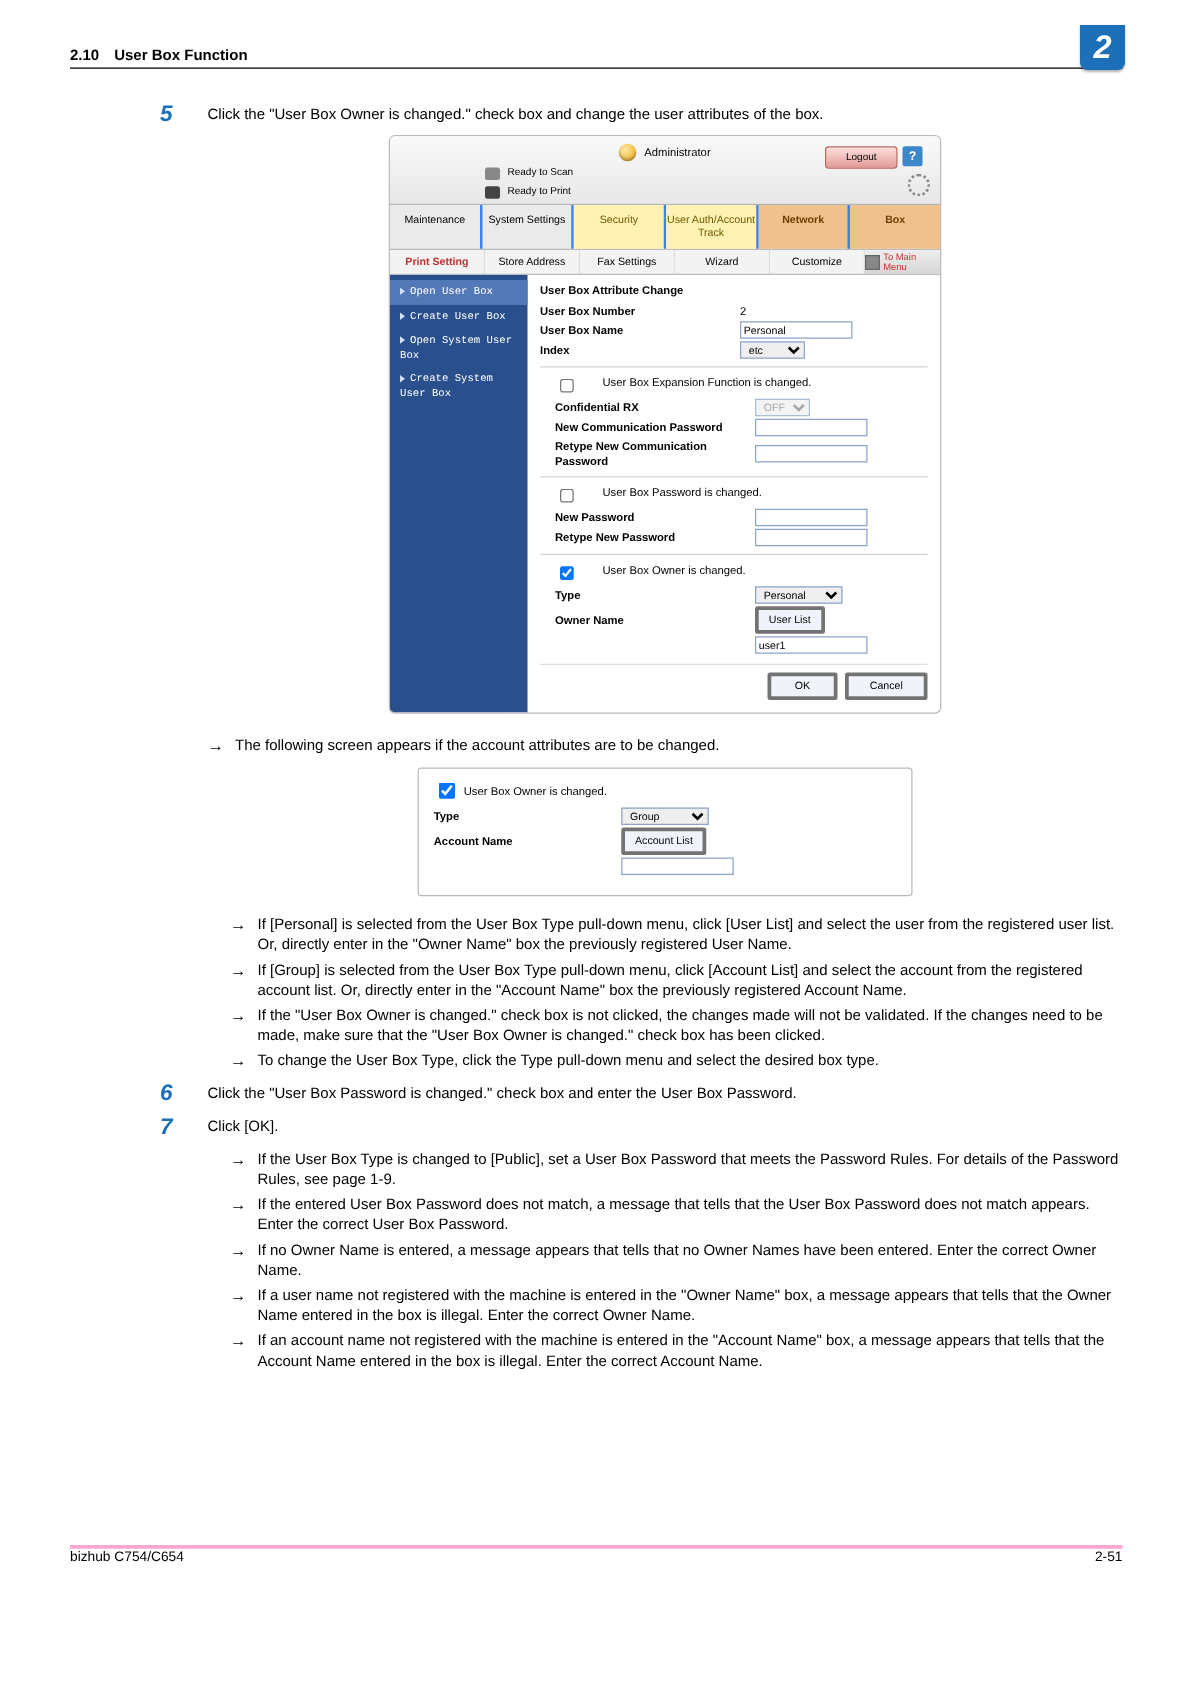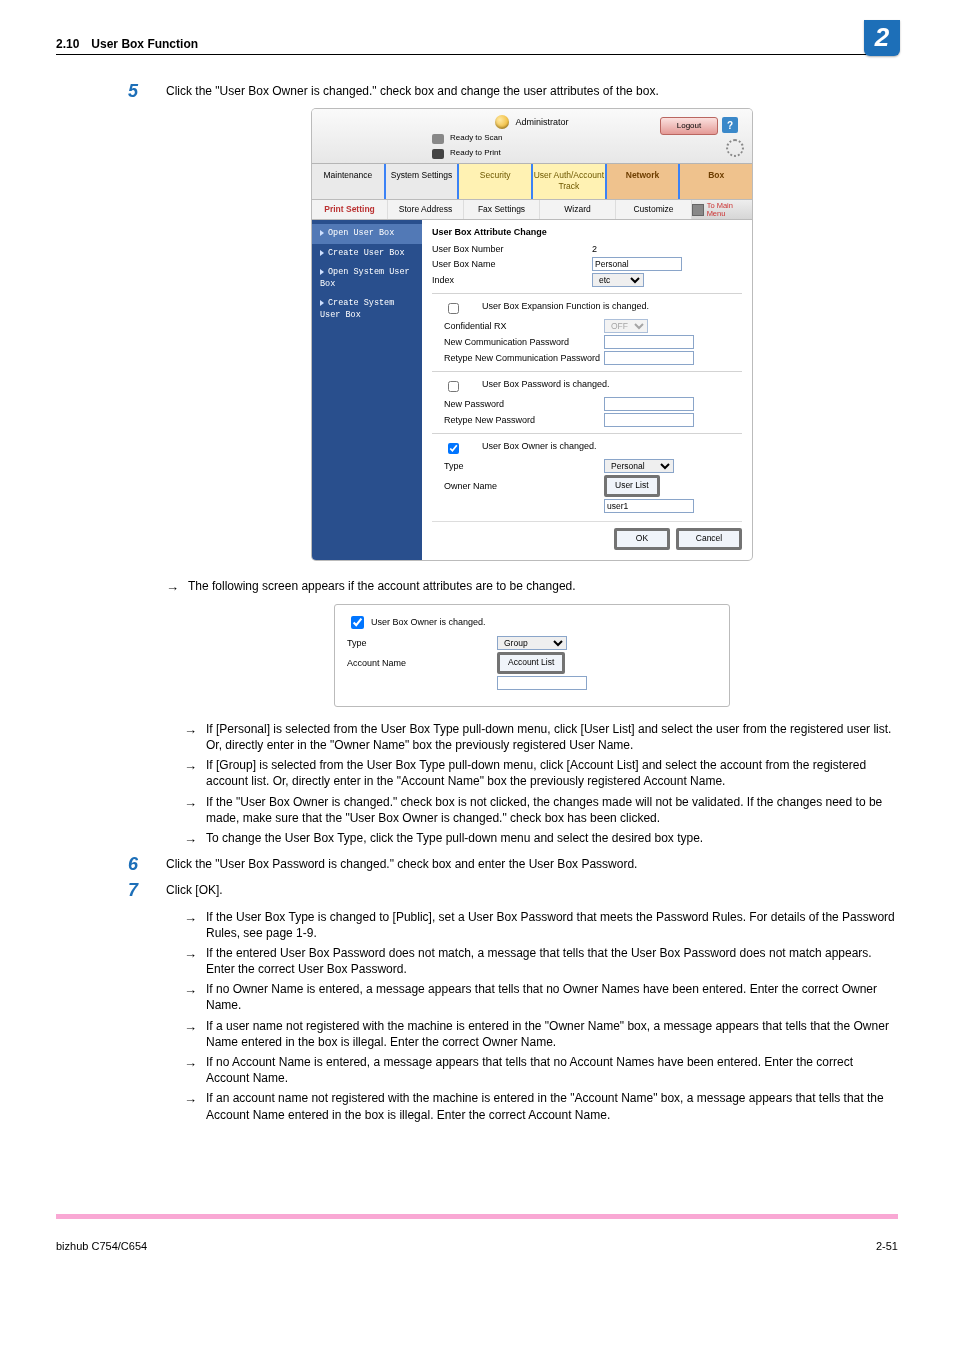--- a/index.html
+++ b/index.html
@@ -55,23 +55,23 @@
   .arrow-list { list-style: none; padding-left: 0; margin: 6px 0 10px 18px; }
   .arrow-list li { position: relative; padding-left: 22px; margin: 4px 0; }
   .arrow-list li::before {
     content: "→";
     position: absolute; left: 0; top: 0;
     font-size: 13px;
   }
   .footer {
     position: absolute;
     bottom: 26px; left: 56px; right: 56px;
-    border-top: 5px solid #f9a8d4;
+    border-top: 3px solid #f9a8d4;
     display: flex; justify-content: space-between;
-    font-size: 11px; padding-top: 20px;
+    font-size: 11px; padding-top: 0;
   }
 
   
   .admin-card {
     width: 440px; margin: 10px auto 18px auto;
     font-size: 9px;
     border-radius: 4px;
     overflow: hidden;
     box-shadow: 0 0 0 1px #bbb;
     background: #fff;
@@ -95,21 +95,21 @@
     display: flex; align-items: center; justify-content: center;
   }
   .help-badge {
     position: absolute; right: 6px; top: 2px;
     width: 16px; height: 16px;
     background: #3a88c9; color: #fff;
     border-radius: 2px;
     display: flex; align-items: center; justify-content: center;
     font-weight: bold; font-size: 10px;
   }
-  .status-line { display: flex; align-items: center; gap: 6px; margin-left: 112px; font-size: 8px; }
+  .status-line { display: flex; align-items: center; gap: 6px; margin-left: 68px; font-size: 8px; }
   .status-line .ico { width: 12px; height: 10px; background: #888; border-radius: 2px; }
   .status-line .ico.printer { background: #444; }
   .admin-gear { position: absolute; right: 8px; bottom: 6px; width: 14px; height: 14px; border: 2px dotted #888; border-radius: 50%; }
 
   .tabs-row {
     display: flex; background: #eaeaea; border-bottom: 1px solid #bbb;
   }
   .tabs-row .tab {
     flex: 1; text-align: center; padding: 6px 0;
     border-right: 2px solid #3b82f6;
@@ -142,21 +142,21 @@
     padding: 4px 0;
     font-size: 8.5px;
     font-family: Liberation Mono, monospace;
   }
   .sidebar .sitem { padding: 4px 8px; }
   .sidebar .sitem.active { background: #5279b6; }
   .sidebar .sitem .tri { display: inline-block; width:0;height:0;border-top:3px solid transparent;border-bottom:3px solid transparent;border-left:4px solid #cfe0ff;margin-right:4px; vertical-align: middle;}
   .mainpane { flex: 1; padding: 6px 10px 10px 10px; }
   .mainpane .mp-title { font-weight: bold; font-size: 9px; margin-bottom: 4px; }
   .lblrow { display: flex; align-items: center; margin: 2px 0; }
-  .lblrow .lbl { width: 160px; }
+  .lblrow .lbl { width: 160px; font-weight: bold; }
   .lblrow .val { }
   input.mini, select.mini {
     height: 14px; font-size: 8.5px; border: 1px solid #8aa5c9;
     padding: 0 2px; box-sizing: border-box;
   }
   .group {
     border-top: 1px solid #d3d3d3;
     margin-top: 6px; padding-top: 6px; padding-left: 12px;
   }
   .group .ghead { display: flex; align-items: flex-start; gap: 20px; margin-bottom: 2px; }
@@ -359,21 +359,20 @@
     <div class="step" style="margin-top:10px;">
       <div class="step-num">7</div>
       <div>Click [OK].</div>
     </div>
 
     <ul class="arrow-list">
       <li>If the User Box Type is changed to [Public], set a User Box Password that meets the Password Rules. For details of the Password Rules, see page 1-9.</li>
       <li>If the entered User Box Password does not match, a message that tells that the User Box Password does not match appears. Enter the correct User Box Password.</li>
       <li>If no Owner Name is entered, a message appears that tells that no Owner Names have been entered. Enter the correct Owner Name.</li>
       <li>If a user name not registered with the machine is entered in the "Owner Name" box, a message appears that tells that the Owner Name entered in the box is illegal. Enter the correct Owner Name.</li>
-      <li>If no Account Name is entered, a message appears that tells that no Account Names have been entered. Enter the correct Account Name.</li>
       <li>If an account name not registered with the machine is entered in the "Account Name" box, a message appears that tells that the Account Name entered in the box is illegal. Enter the correct Account Name.</li>
     </ul>
 
   </div>
 
   <div class="footer">
     <span>bizhub C754/C654</span>
     <span>2-51</span>
   </div>
 </div>

